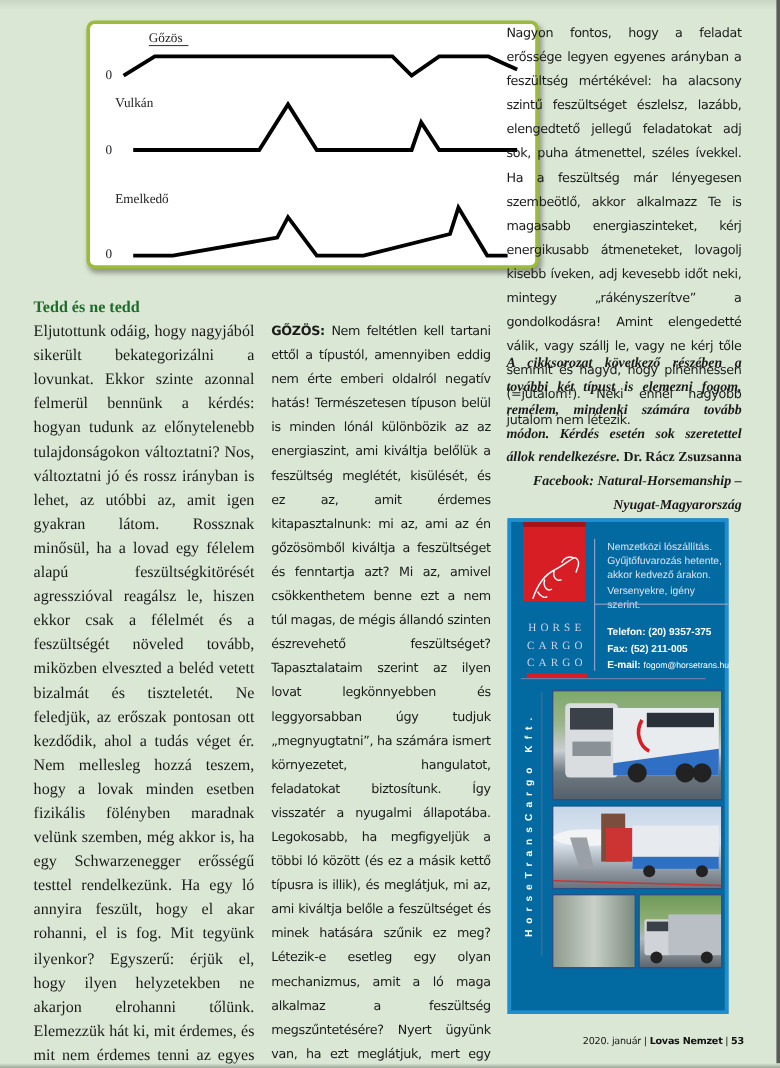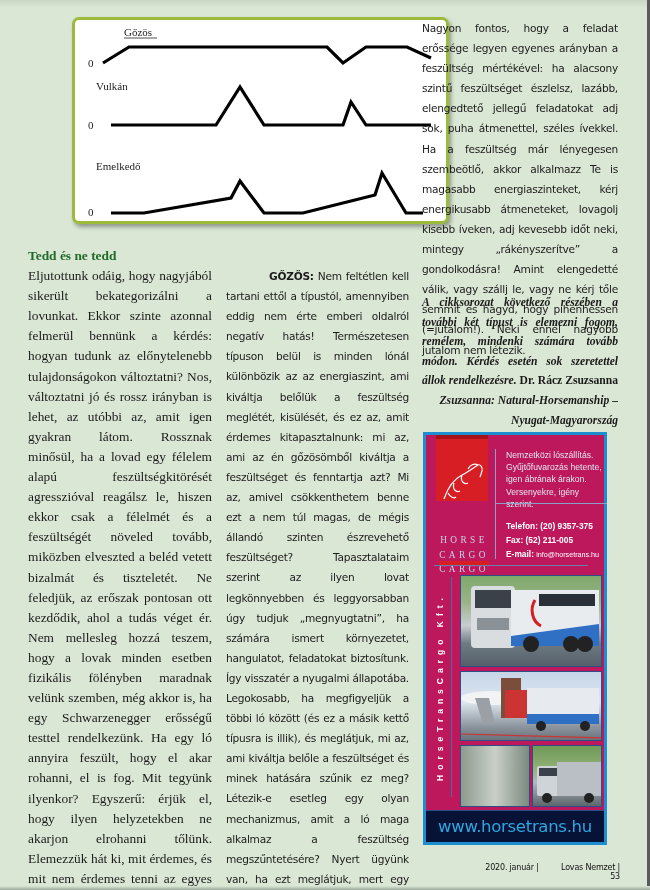--- a/index.html
+++ b/index.html
@@ -50,32 +50,32 @@
     .col-mid .sans, .col-right .sans {
       font-family: "DejaVu Sans", sans-serif; font-size: 10.6px; line-height: 20.1px;
       letter-spacing: -0.25px;
     }
     .col-right { left: 422px; top: 18px; width: 196px; }
     .section-heading {
       color: #1f6b2a; font-weight: bold; font-size: 13.4px; display: block;
     }
     .para { display: block; }
     .gap { display: block; height: 20px; }
-    .kw { font-weight: bold; margin-left: 43px; }
+    .kw { font-weight: bold; }
     .closing {
       position: absolute; left: 422px; top: 293px; width: 196px;
       font-family: "Liberation Serif", serif; font-style: italic; font-weight: bold;
       font-size: 11.6px; line-height: 19.6px; text-align: justify;
     }
     .closing .right { display: block; text-align: right; }
     .closing .author { font-style: normal; float: right; }
     
     .ad {
       position: absolute; left: 423px; top: 432px; width: 184px; height: 413px;
-      background: #be185d; border: 3px solid #1d8fd0;
+      background: #0369a1; border: 3px solid #1d8fd0;
     }
     .ad-red {
       position: absolute; left: 10px; top: 0; width: 52px; height: 66px;
       background: #d81e25;
       border-top: 4px solid #a51218;
     }
     .ad-red svg { position: absolute; left: 4px; top: 14px; }
     .ad-divider-v {
       position: absolute; left: 69px; top: 14px; width: 1px; height: 110px; background: #8aa0c8;
     }
@@ -83,21 +83,21 @@
       position: absolute; left: 69px; top: 68px; width: 112px; height: 1px; background: #8aa0c8;
     }
     .ad-tagline {
       position: absolute; left: 80px; top: 14px; width: 100px;
       font-family: "Liberation Sans", sans-serif; font-size: 8.6px; line-height: 12.2px;
       color: #dfe6f2;
     }
     .ad-brand {
       position: absolute; left: 12px; top: 82px; width: 52px;
       font-family: "Liberation Serif", serif; font-size: 9.3px; line-height: 14.5px;
-      color: #c7d3e8; letter-spacing: 3.4px; text-align: center; margin-top: 16px;
+      color: #c7d3e8; letter-spacing: 3.4px; text-align: center;
     }
     .ad-brand-bar {
       position: absolute; left: 13px; top: 126px; width: 50px; height: 4px; background: #d81e25;
     }
     .ad-contact {
       position: absolute; left: 80px; top: 84px; width: 104px;
       font-family: "Liberation Sans", sans-serif; font-size: 8.4px; line-height: 14px;
       color: #ffffff; font-weight: bold;
     }
     .ad-contact .small { font-weight: normal; font-size: 7.2px; }
@@ -130,21 +130,21 @@
       position: absolute; left: 0; bottom: 0; width: 178px; height: 32px;
       background: #071237; border-top: 1px solid #2c4d86;
       font-family: "DejaVu Sans", sans-serif; font-size: 16.5px; line-height: 32px;
       color: #2ea6e0; text-align: center; letter-spacing: -0.3px;
     }
     .footer {
       position: absolute; left: 480px; top: 863px; width: 140px; text-align: right;
       font-family: "DejaVu Sans", sans-serif; font-size: 8px; color: #111;
       letter-spacing: -0.2px;
     }
-    .footer .pub { font-weight: normal; margin-left: 20px; }
+    .footer .pub { font-weight: bold; }
   </style>
 </head>
 <body>
 
 <div class="page-top-shade"></div>
 <div class="page-right-edge"></div>
 <div class="page-bottom-edge"></div>
 
 <div class="figure">
   <svg width="371" height="201" viewBox="0 0 371 201">
@@ -174,48 +174,48 @@
   <span class="sans para"><span class="kw">GŐZÖS:</span><span> Nem feltétlen kell tartani ettől a típustól, amennyiben eddig nem érte emberi oldalról negatív hatás! Természetesen típuson belül is minden lónál különbözik az az energiaszint, ami kiváltja belőlük a feszültség meglétét, kisülését, és ez az, amit érdemes kitapasztalnunk: mi az, ami az én gőzösömből kiváltja a feszültséget és fenntartja azt? Mi az, amivel csökkenthetem benne ezt a nem túl magas, de mégis állandó szinten észrevehető feszültséget? Tapasztalataim szerint az ilyen lovat legkönnyebben és leggyorsabban úgy tudjuk „megnyugtatni”, ha számára ismert környezetet, hangulatot, feladatokat biztosítunk. Így visszatér a nyugalmi állapotába. Legokosabb, ha megfigyeljük a többi ló között (és ez a másik kettő típusra is illik), és meglátjuk, mi az, ami kiváltja belőle a feszültséget és minek hatására szűnik ez meg? Létezik-e esetleg egy olyan mechanizmus, amit a ló maga alkalmaz a feszültség megszűntetésére? Nyert ügyünk van, ha ezt meglátjuk, mert egy olyan „fegyverre” teszünk szert, amivel képesek vagyunk feszültséget irtani. A megszokott, könnyebb feladatok relatíve jól oldják ezt a típust, szóval érdemes tehát olyan laza feladatokat adni neki, amik oldják ezt a feszültséget.</span></span>
 </div>
 
 <div class="col col-right">
   <span class="sans para">Nagyon fontos, hogy a feladat erőssége legyen egyenes arányban a feszültség mértékével: ha alacsony szintű feszültséget észlelsz, lazább, elengedtető jellegű feladatokat adj sok, puha átmenettel, széles ívekkel. Ha a feszültség már lényegesen szembeötlő, akkor alkalmazz Te is magasabb energiaszinteket, kérj energikusabb átmeneteket, lovagolj kisebb íveken, adj kevesebb időt neki, mintegy „rákényszerítve” a gondolkodásra! Amint elengedetté válik, vagy szállj le, vagy ne kérj tőle semmit és hagyd, hogy pihenhessen (=jutalom!). Neki ennél nagyobb jutalom nem létezik.</span>
 </div>
 
 <div class="closing">
   <span>A cikksorozat következő részében a további két típust is elemezni fogom, remélem, mindenki számára tovább módon. Kérdés esetén sok szeretettel állok rendelkezésre.</span>
   <span class="author">Dr. Rácz Zsuzsanna</span>
-  <span class="right">Zsuzsanna: Natural-Horsemanship –</span>
+  <span class="right">Facebook: Natural-Horsemanship –</span>
   <span class="right">Nyugat-Magyarország</span>
 </div>
 
 <div class="ad">
   <div class="ad-red">
     <svg width="46" height="48" viewBox="0 0 46 48">
       <path d="M4,46 C8,34 14,26 22,22 C28,19 33,15 38,12 C40,11 43,14 42,18 L40,24 M38,12 C34,10 30,12 28,16 M22,22 C20,28 24,32 28,30 M14,30 C12,36 16,40 20,38 M8,40 C10,44 14,46 16,44" fill="none" stroke="#ffffff" stroke-width="1.2"></path>
     </svg>
   </div>
   <div class="ad-divider-v"></div>
   <div class="ad-tagline">
     <div>Nemzetközi lószállítás.</div>
     <div>Gyűjtőfuvarozás hetente,</div>
-    <div>igen ábrának árakon.</div>
+    <div>akkor kedvező árakon.</div>
     <div>Versenyekre, igény szerint.</div>
   </div>
   <div class="ad-divider-h"></div>
   <div class="ad-brand">
     <div>HORSE</div>
     <div>CARGO</div>
     <div>CARGO</div>
   </div>
   <div class="ad-brand-bar"></div>
   <div class="ad-contact">
     <div>Telefon: (20) 9357-375</div>
     <div>Fax: (52) 211-005</div>
-    <div><span>E-mail:</span> <span class="small">info@horsetrans.hu</span></div>
+    <div><span>E-mail:</span> <span class="small">fogom@horsetrans.hu</span></div>
   </div>
   <div class="ad-contact-bottom-line" style="top:130px;"></div>
   <div class="ad-side-text">
     <span>HorseTransCargo Kft.</span>
   </div>
 
   <div class="ad-photo photo1">
     <svg class="truck" width="142" height="92" viewBox="0 0 142 92">
       <rect x="10" y="10" width="44" height="62" rx="4" fill="#d9dde0"></rect>
       <rect x="14" y="14" width="36" height="18" fill="#3a4148"></rect>
@@ -246,21 +246,20 @@
   <div class="ad-photo photo4">
     <svg class="truck" width="70" height="62" viewBox="0 0 70 62">
       <rect x="4" y="20" width="22" height="30" rx="2" fill="#d0d4d8"></rect>
       <rect x="6" y="22" width="18" height="8" fill="#3a4148"></rect>
       <rect x="24" y="16" width="44" height="34" fill="#b9bfc4"></rect>
       <circle cx="14" cy="52" r="5" fill="#222"></circle>
       <circle cx="56" cy="52" r="5" fill="#222"></circle>
     </svg>
   </div>
 
-  <div class="ad-url">www.horsetrans.hu</div>
 </div>
 
 <div class="footer">
   <span>2020. január</span>
   <span>|</span>
   <span class="pub">Lovas Nemzet</span>
   <span>|</span>
   <span class="pub">53</span>
 </div>
 

